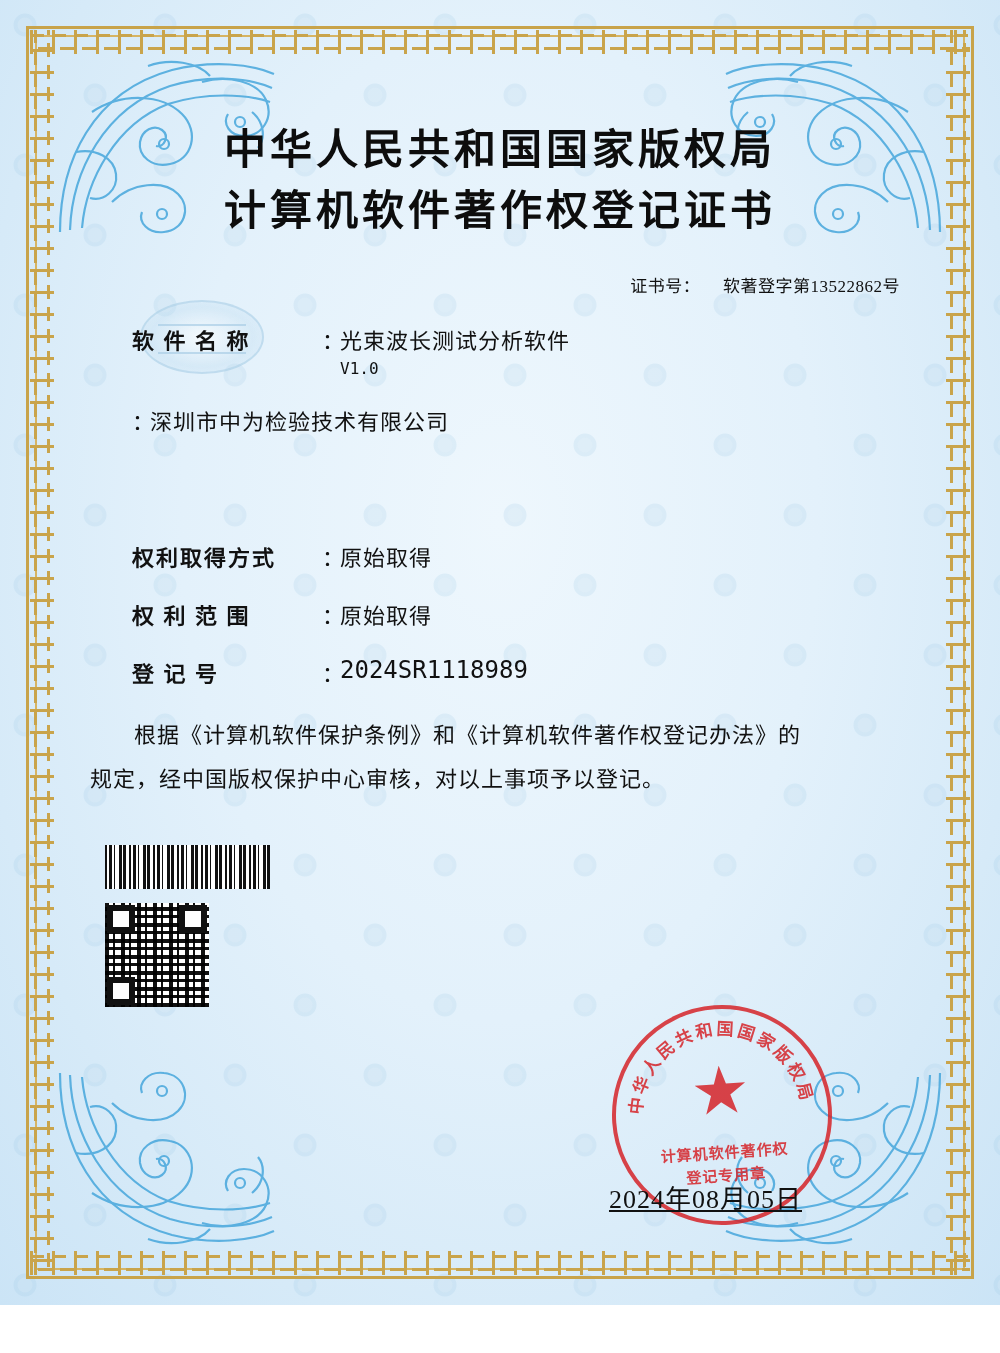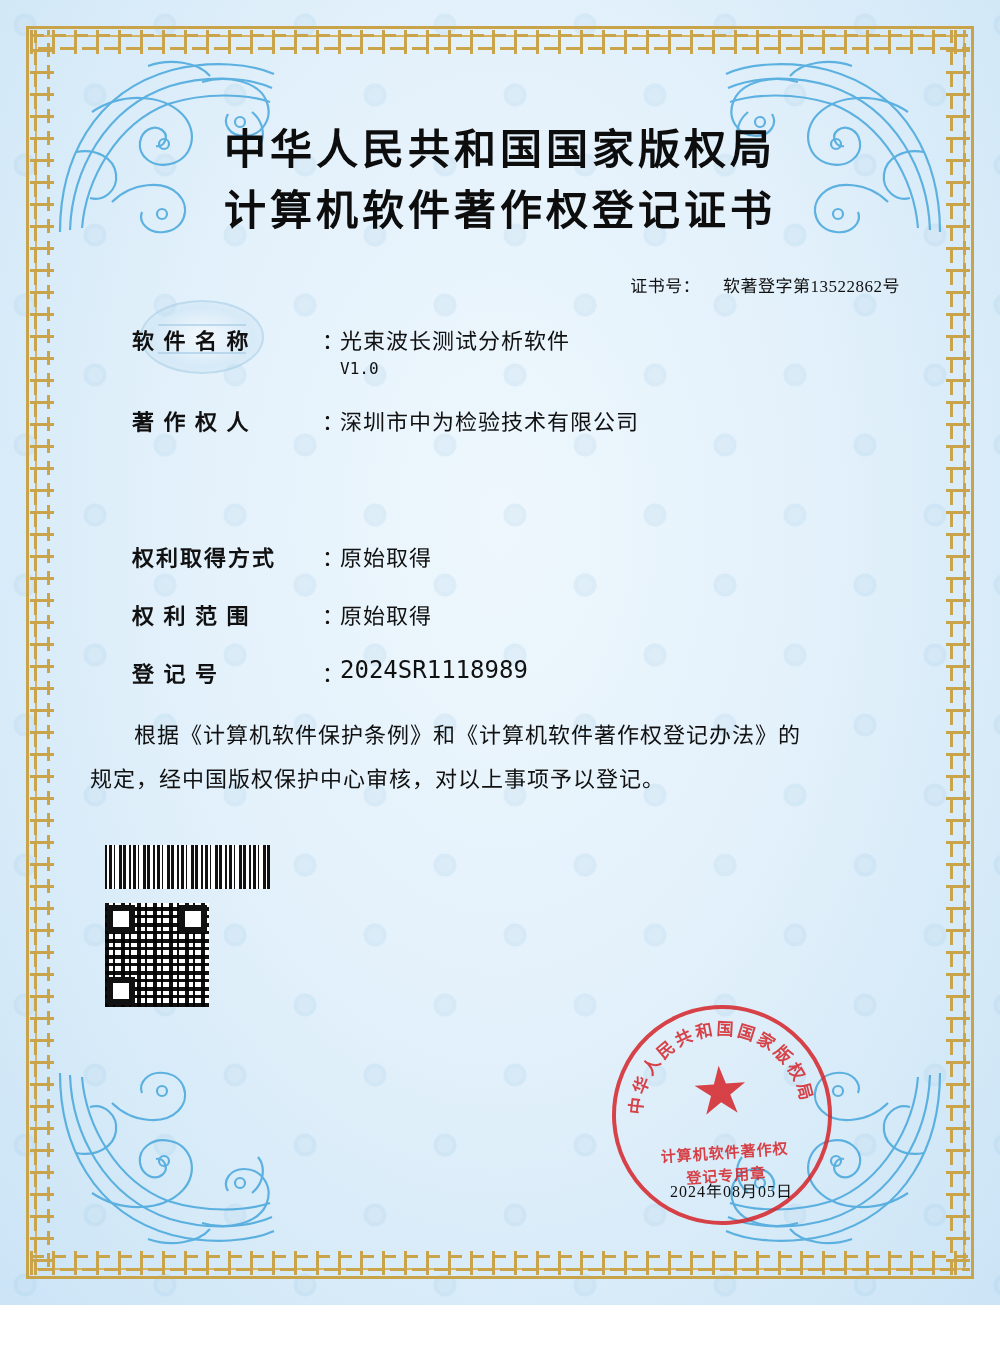--- a/index.html
+++ b/index.html
@@ -279,25 +279,26 @@
     bottom: 34px;
     text-align: center;
     font-size: 15px;
     font-weight: bold;
     line-height: 1.5;
     letter-spacing: 1px;
   }
 
   .issue-date {
     position: absolute;
-    right: 207px;
+    right: 198px;
     top: 1178px;
-    font-size: 16px;
+    font-size: 26px;
     color: #111;
     letter-spacing: 1px;
+    text-decoration: underline;
   }
 
   .emblem-watermark {
     position: absolute;
     left: 140px;
     top: 300px;
     width: 120px;
     height: 70px;
     border-radius: 50%;
     background: radial-gradient(ellipse at 50% 50%, rgba(255,255,255,0.65) 0%, rgba(190,220,240,0.35) 60%, rgba(190,220,240,0) 100%);
@@ -417,21 +418,20 @@
       <div class="field-row">
         <span class="field-label">软 件 名 称</span>
         <span class="field-colon">：</span>
         <span class="field-value">
           <span>光束波长测试分析软件</span>
           <span class="ver">V1.0</span>
         </span>
       </div>
 
       <div class="field-row">
-        <span class="field-label">著 作 权 人</span>
         <span class="field-colon">：</span>
         <span class="field-value">深圳市中为检验技术有限公司</span>
       </div>
 
       <div class="spacer-gap"></div>
 
       <div class="field-row">
         <span class="field-label">权利取得方式</span>
         <span class="field-colon">：</span>
         <span class="field-value">原始取得</span>

